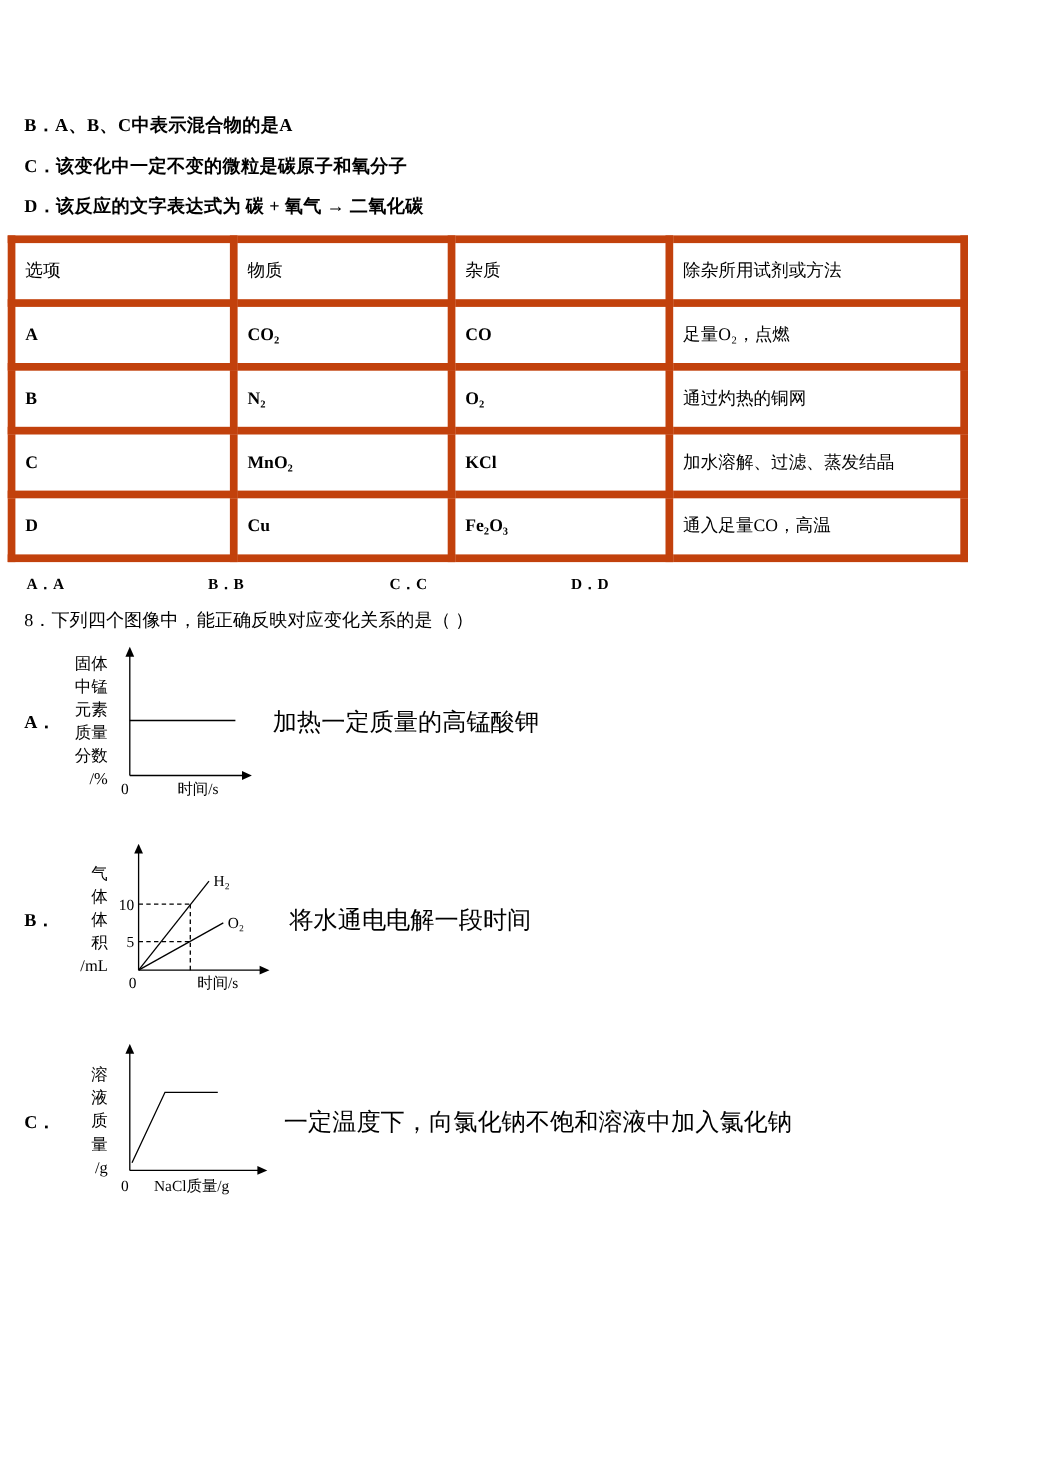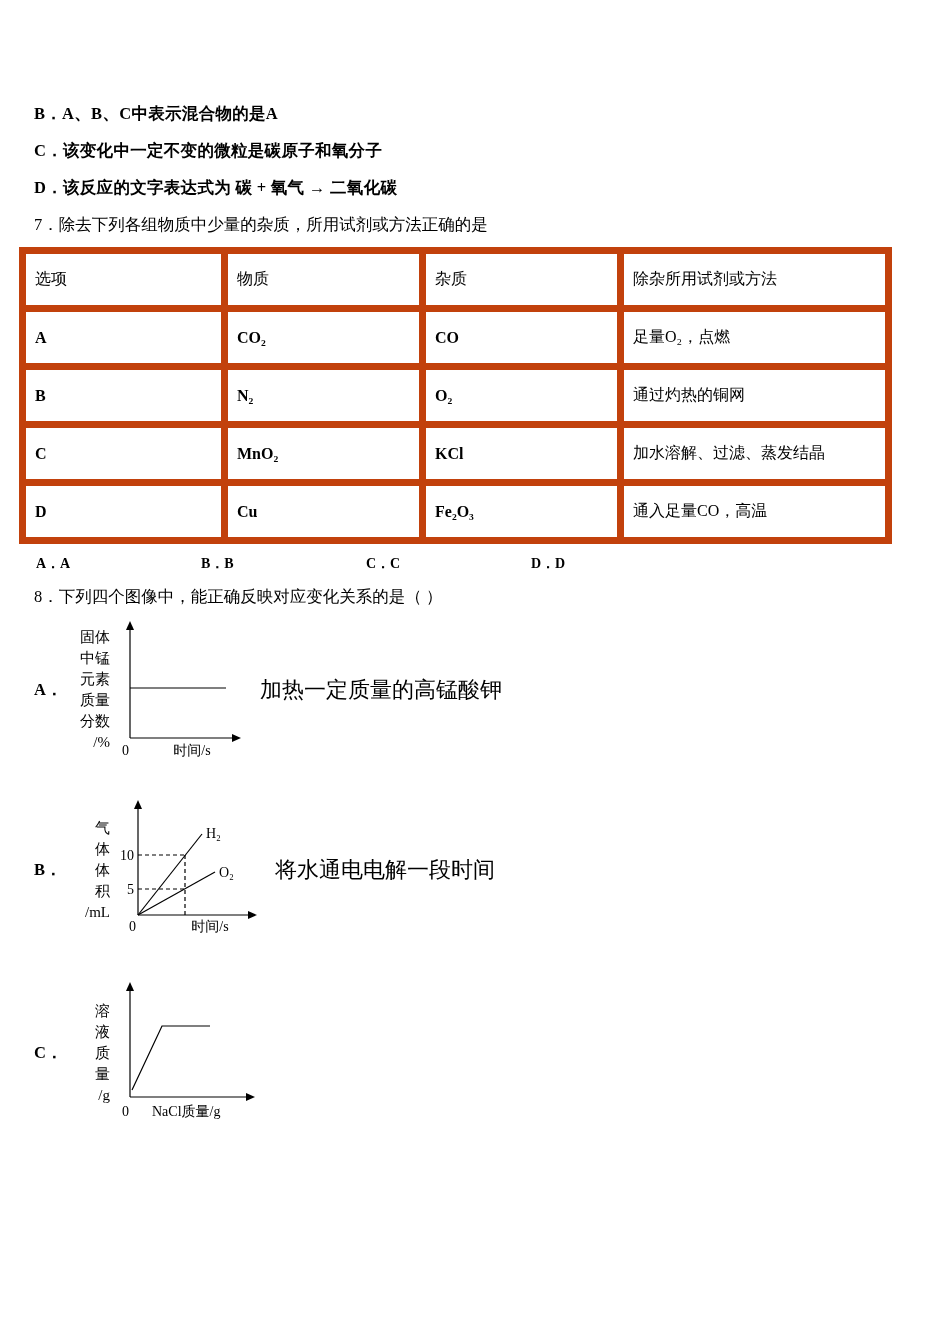--- a/index.html
+++ b/index.html
@@ -2,21 +2,21 @@
 <html><head>
 <meta charset="utf-8">
 <style>
   html, body { margin: 0; padding: 0; }
   body {
     width: 950px; height: 1344px;
     background: #ffffff; color: #000000;
     font-family: "Liberation Serif", "DejaVu Serif", serif;
     overflow: hidden;
   }
-  .page { padding: 103px 50px 0 34px; }
+  .page { padding: 103px 50px 0 22px; }
 
   .q6-option {
     font-weight: bold;
     font-size: 16.5px;
     margin-bottom: 15px;
     letter-spacing: .3px;
   }
   .stem { font-size: 16.5px; margin-top: 13px; margin-bottom: 11px; }
 
   table.purify {
@@ -58,21 +58,20 @@
 </style>
 </head>
 <body>
 
 <div class="page">
 
   <div class="q6-option">B．A、B、C中表示混合物的是A</div>
   <div class="q6-option">C．该变化中一定不变的微粒是碳原子和氧分子</div>
   <div class="q6-option">D．该反应的文字表达式为 碳 + 氧气 → 二氧化碳</div>
 
-  <div class="stem">7．除去下列各组物质中少量的杂质，所用试剂或方法正确的是</div>
 
   <table class="purify">
     <colgroup>
       <col style="width:202px">
         <col style="width:198px">
         <col style="width:198px">
         <col style="width:268px">
     </colgroup>
     <tbody>
       <tr>
@@ -179,15 +178,16 @@
     </div>
     <svg width="150" height="142">
       <line x1="20" y1="6" x2="20" y2="115"></line>
       <polygon points="20,0 16,9 24,9"></polygon>
       <line x1="20" y1="115" x2="138" y2="115"></line>
       <polygon points="145,115 136,111 136,119"></polygon>
       <polyline points="22,108 52,44 100,44"></polyline>
       <text x="12" y="134">0</text>
       <text x="42" y="134">NaCl质量/g</text>
     </svg>
+    <div class="desc">一定温度下，向氯化钠不饱和溶液中加入氯化钠</div>
   </div>
 
 </div>
 
 </body></html>

